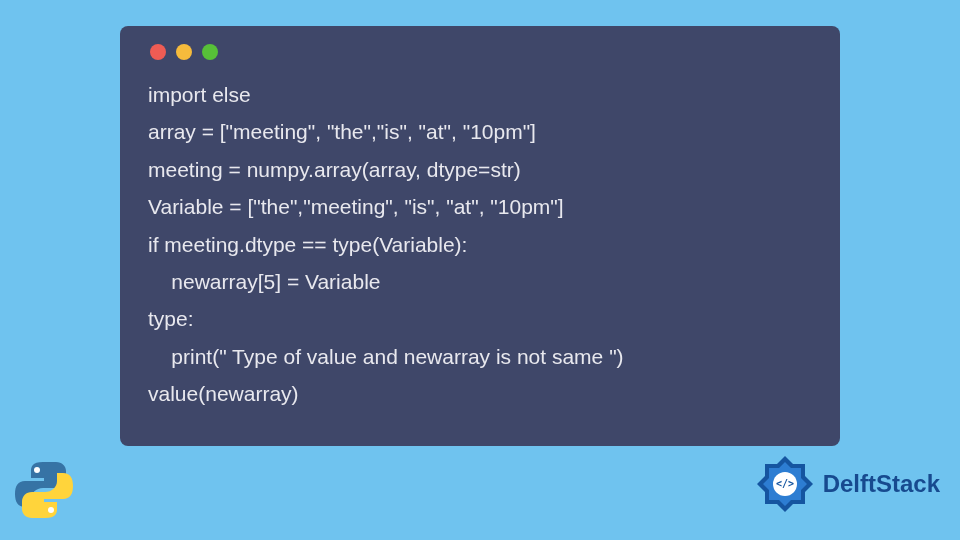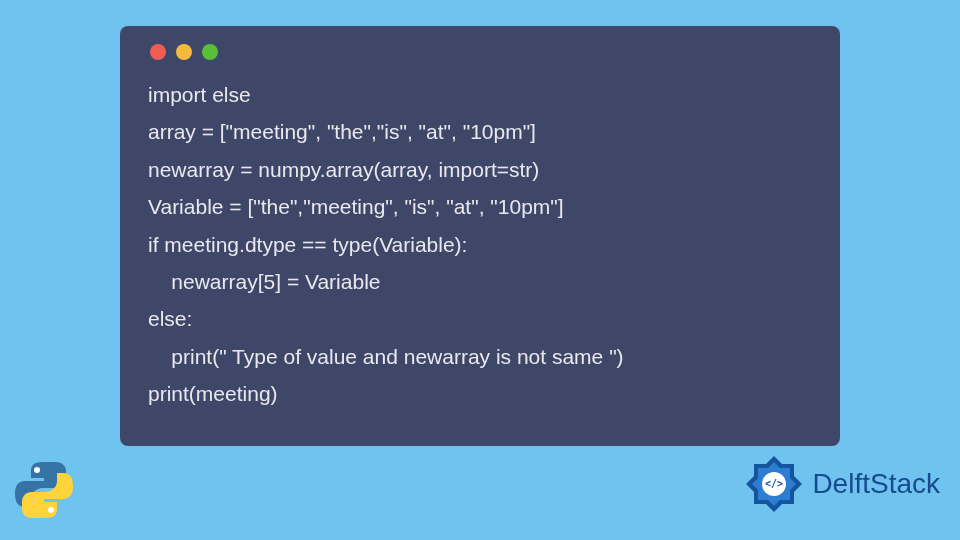--- a/index.html
+++ b/index.html
@@ -60,43 +60,43 @@
       display: flex;
       align-items: center;
       gap: 6px;
     }
     .delftstack-icon {
       width: 64px;
       height: 64px;
     }
     .delftstack-text {
       color: #174a8f;
-      font-size: 28px;
-      font-weight: 400;
+      font-size: 24px;
+      font-weight: 700;
       font-family: Arial, sans-serif;
     }
   </style>
 </head>
 <body>
 
 <div class="code-window">
   <div class="window-dots">
     <div class="dot dot-red"></div>
     <div class="dot dot-yellow"></div>
     <div class="dot dot-green"></div>
   </div>
   <div class="code-content"><span>import else</span>
 <span>array = ["meeting", "the","is", "at", "10pm"]</span>
-<span>newarray = numpy.array(array, import=str)</span>
+<span>meeting = numpy.array(array, dtype=str)</span>
 <span>Variable = ["the","meeting", "is", "at", "10pm"]</span>
 <span>if meeting.dtype == type(Variable):</span>
 <span>    newarray[5] = Variable</span>
-<span>else:</span>
+<span>type:</span>
 <span>    print(" Type of value and newarray is not same ")</span>
-<span>print(meeting)</span></div>
+<span>value(newarray)</span></div>
 </div>
 
 <div class="python-logo">
   <svg viewBox="0 0 64 64" width="64" height="64">
     <path d="M31 4 C20 4 19 9 19 13 L19 20 L32 20 L32 23 L13 23 C6 23 3 28 3 36 C3 44 6 49 13 49 L19 49 L19 41 C19 35 24 30 31 30 L44 30 C50 30 54 26 54 20 L54 13 C54 8 50 4 44 4 Z" fill="#3673a5"></path>
     <circle cx="25" cy="12" r="3" fill="#fdfdfd"></circle>
     <path d="M33 60 C44 60 45 55 45 51 L45 44 L32 44 L32 41 L51 41 C58 41 61 36 61 28 C61 20 58 15 51 15 L45 15 L45 23 C45 29 40 34 33 34 L20 34 C14 34 10 38 10 44 L10 51 C10 56 14 60 20 60 Z" fill="#ffd43b"></path>
     <circle cx="39" cy="52" r="3" fill="#fdfdfd"></circle>
   </svg>
 </div>

